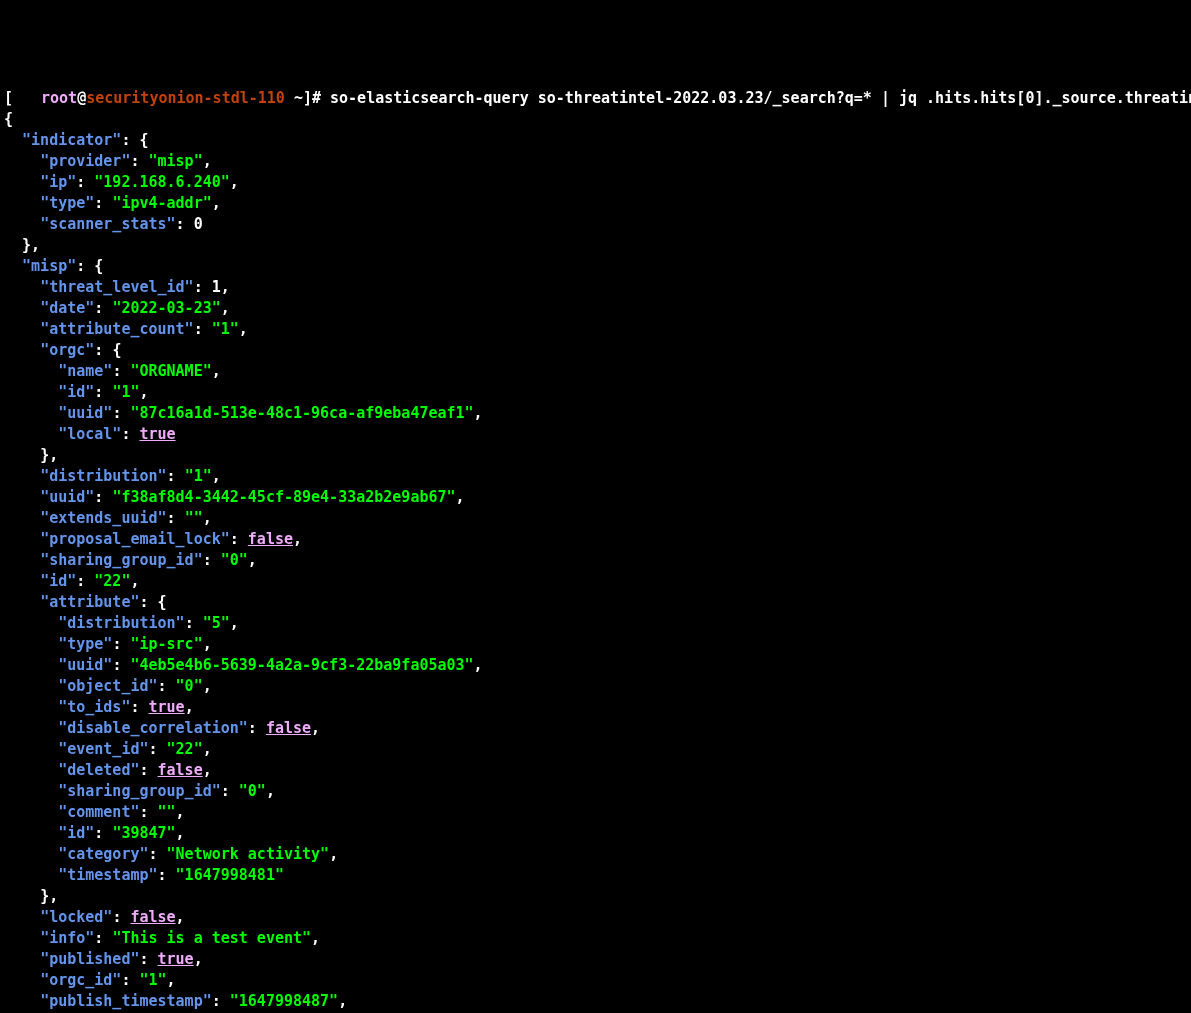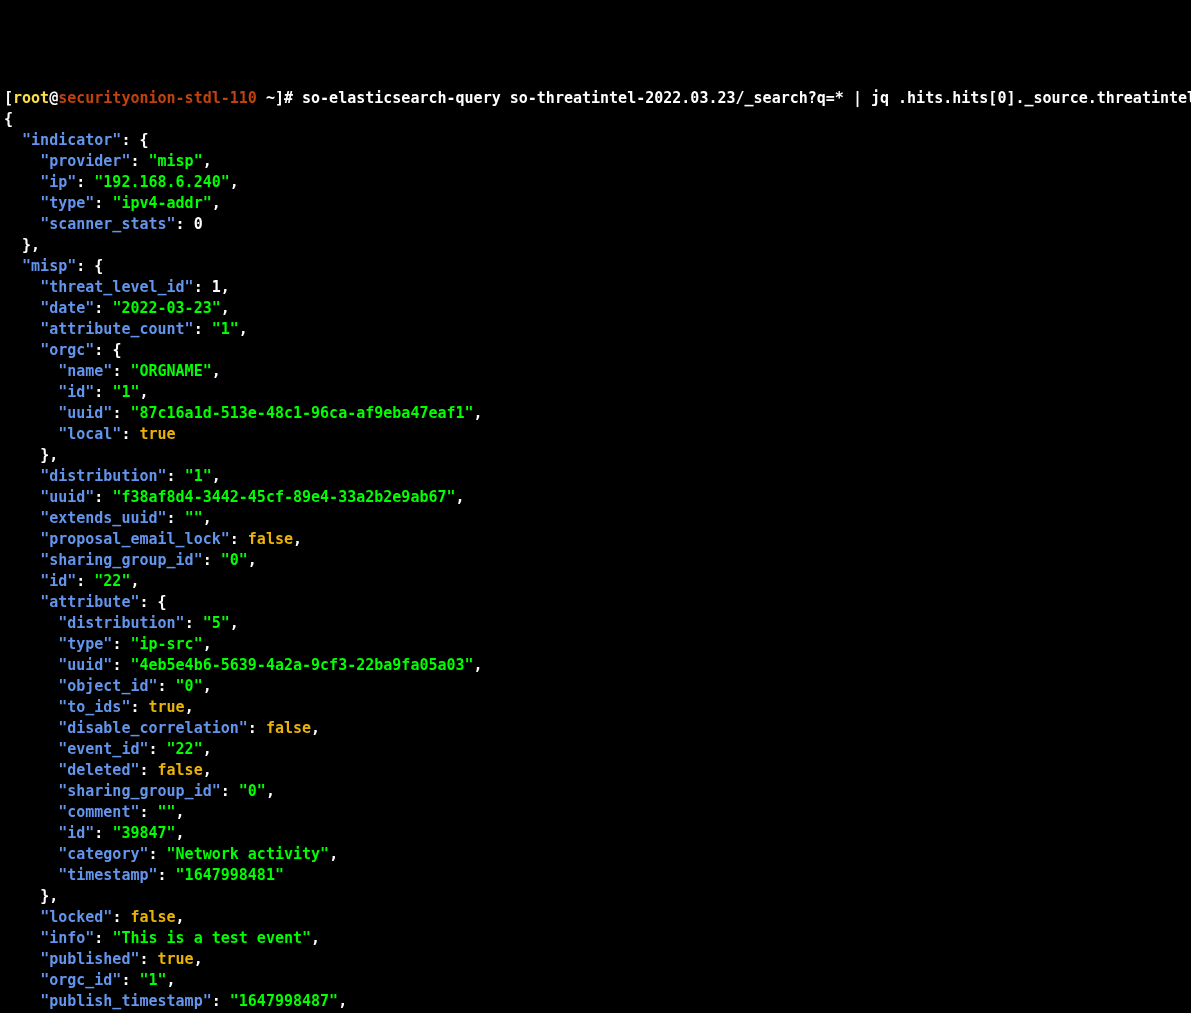--- a/index.html
+++ b/index.html
@@ -11,29 +11,29 @@
       background-color: #000000;
       color: #ffffff;
       font-family: 'Menlo', 'Monaco', 'Consolas', monospace;
       font-size: 15px;
       line-height: 1.4;
       padding: 4px;
       white-space: pre;
       overflow-x: auto;
     }
     .prompt-bracket { color: #ffffff; }
-    .prompt-user { color: #fde047; }
+    .prompt-user { color: #f0abfc; margin-left: 28px; }
     .prompt-host { color: #c2410c; }
     .prompt-path { color: #ffffff; }
     .prompt-hash { color: #ffffff; }
     .command { color: #ffffff; }
     .json-key { color: #6495ed; }
     .json-string { color: #00ff00; }
     .json-number { color: #ffffff; }
-    .json-bool { color: #eab308; }
+    .json-bool { color: #f0abfc; text-decoration: underline; }
     .json-punct { color: #ffffff; }
     .terminal-output {
       font-weight: bold;
     }
   </style>
 </head>
 <body>
 
 
 

